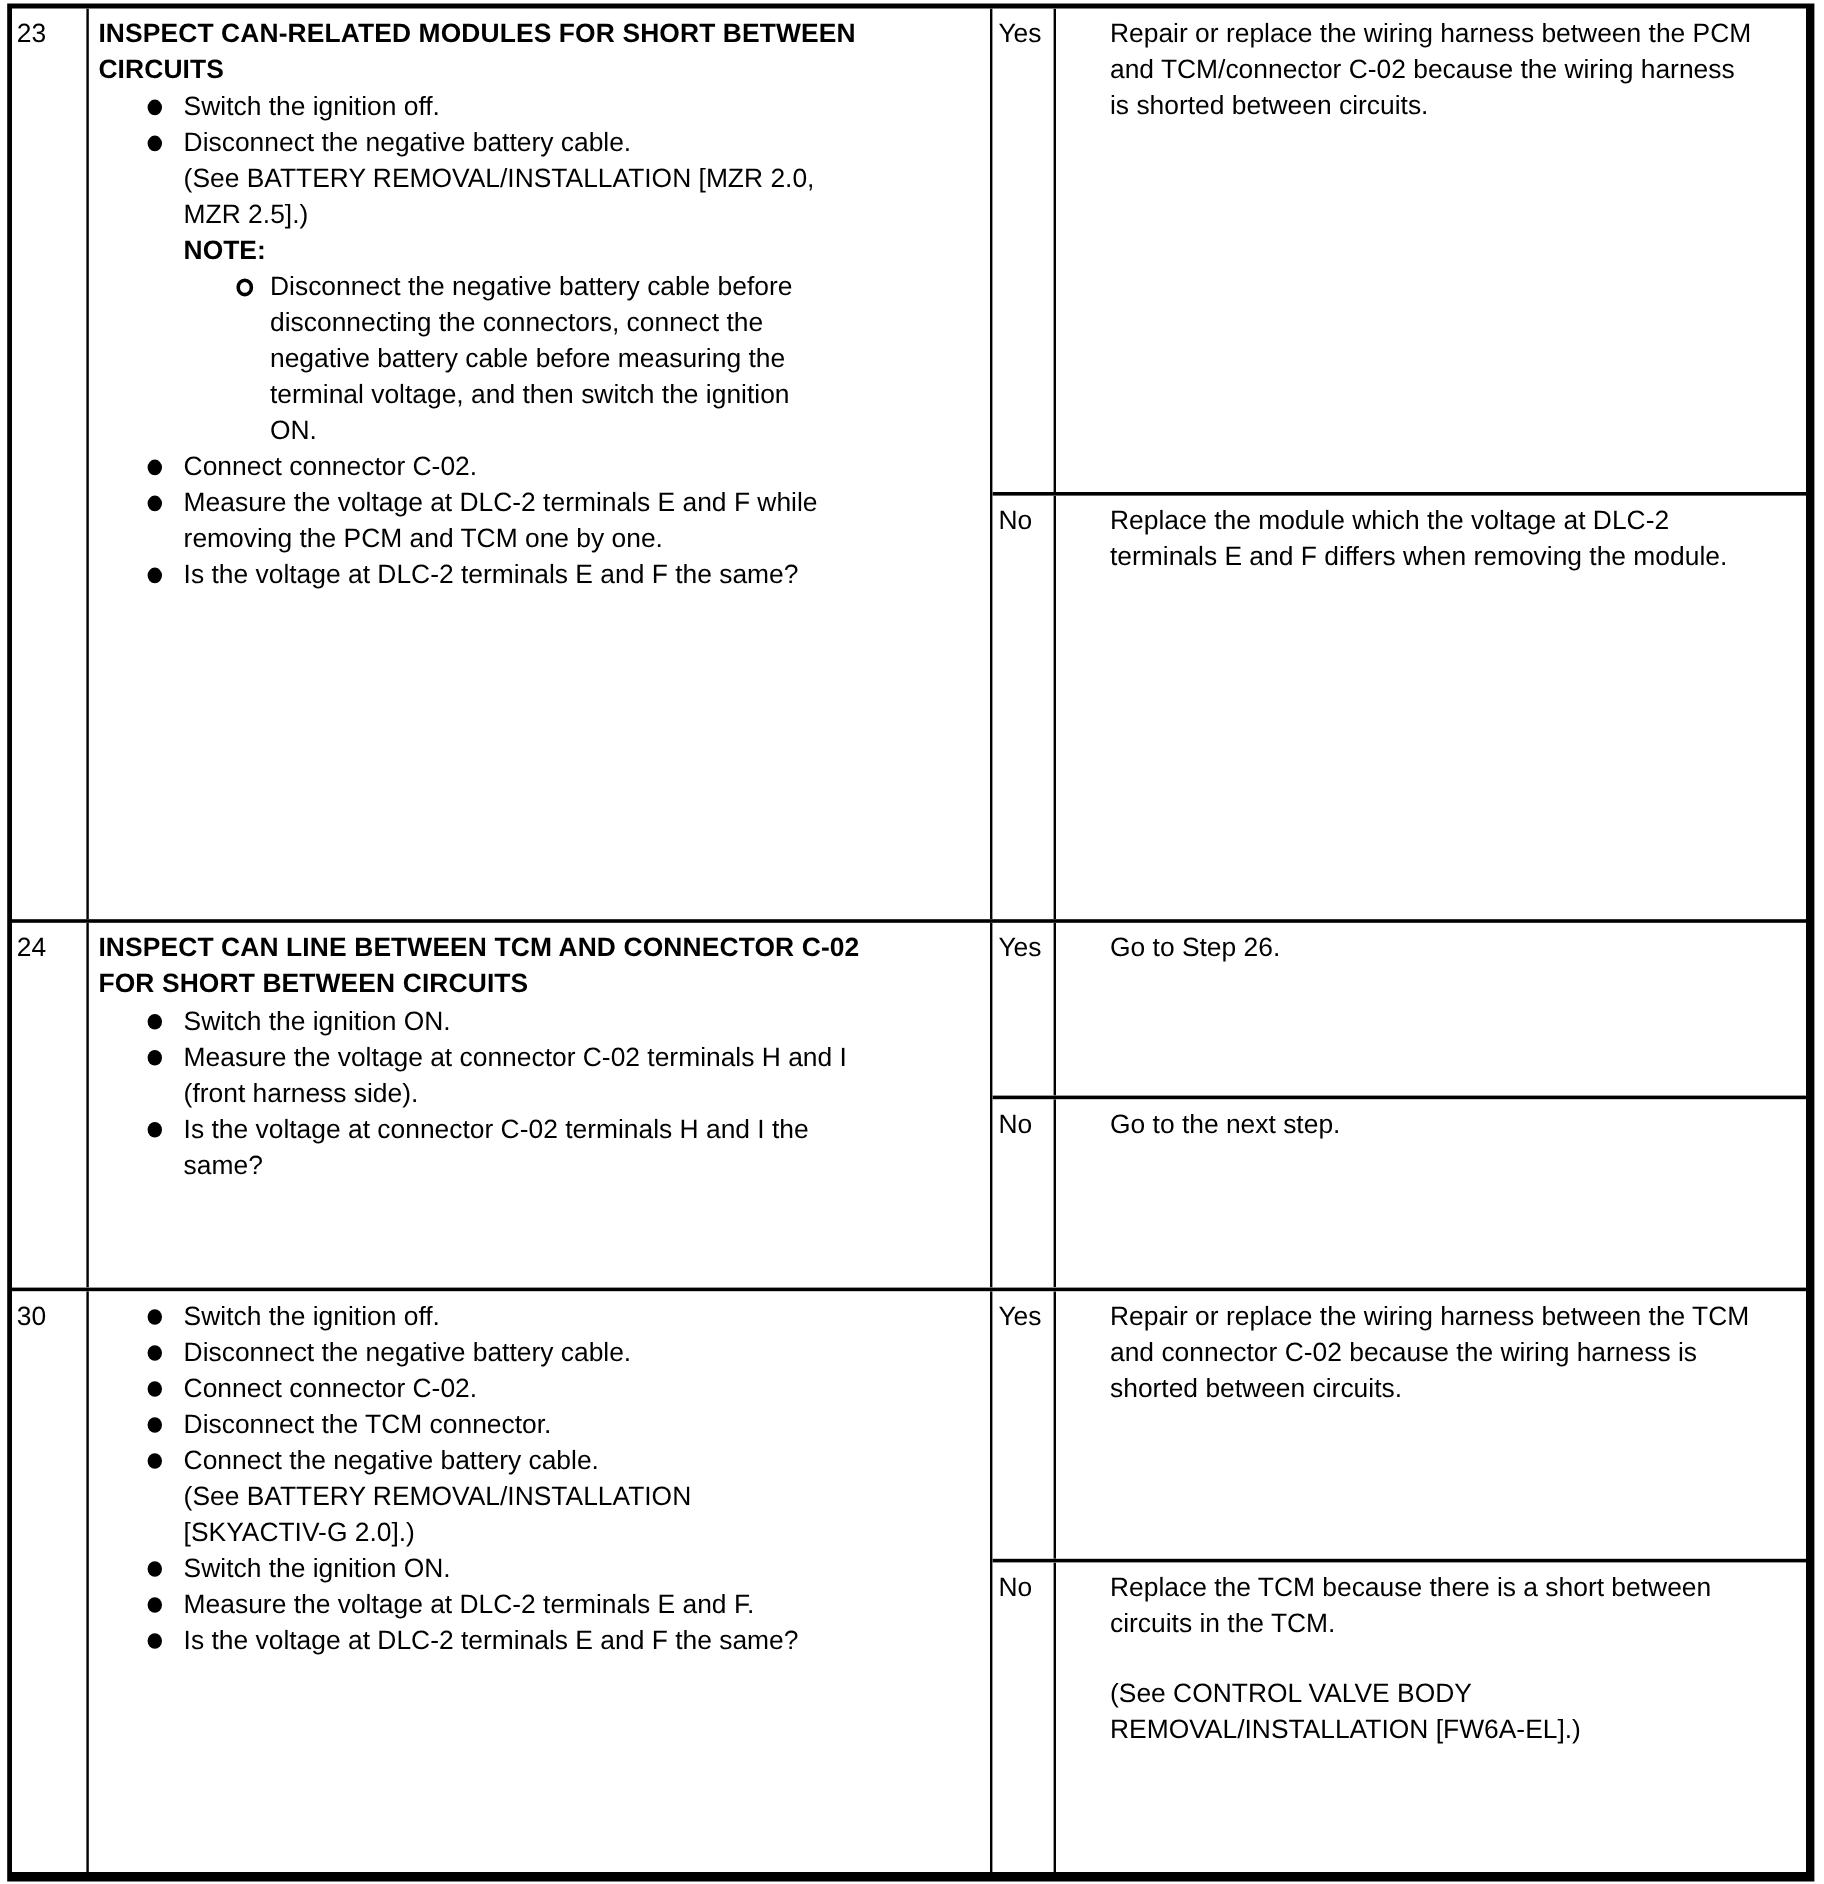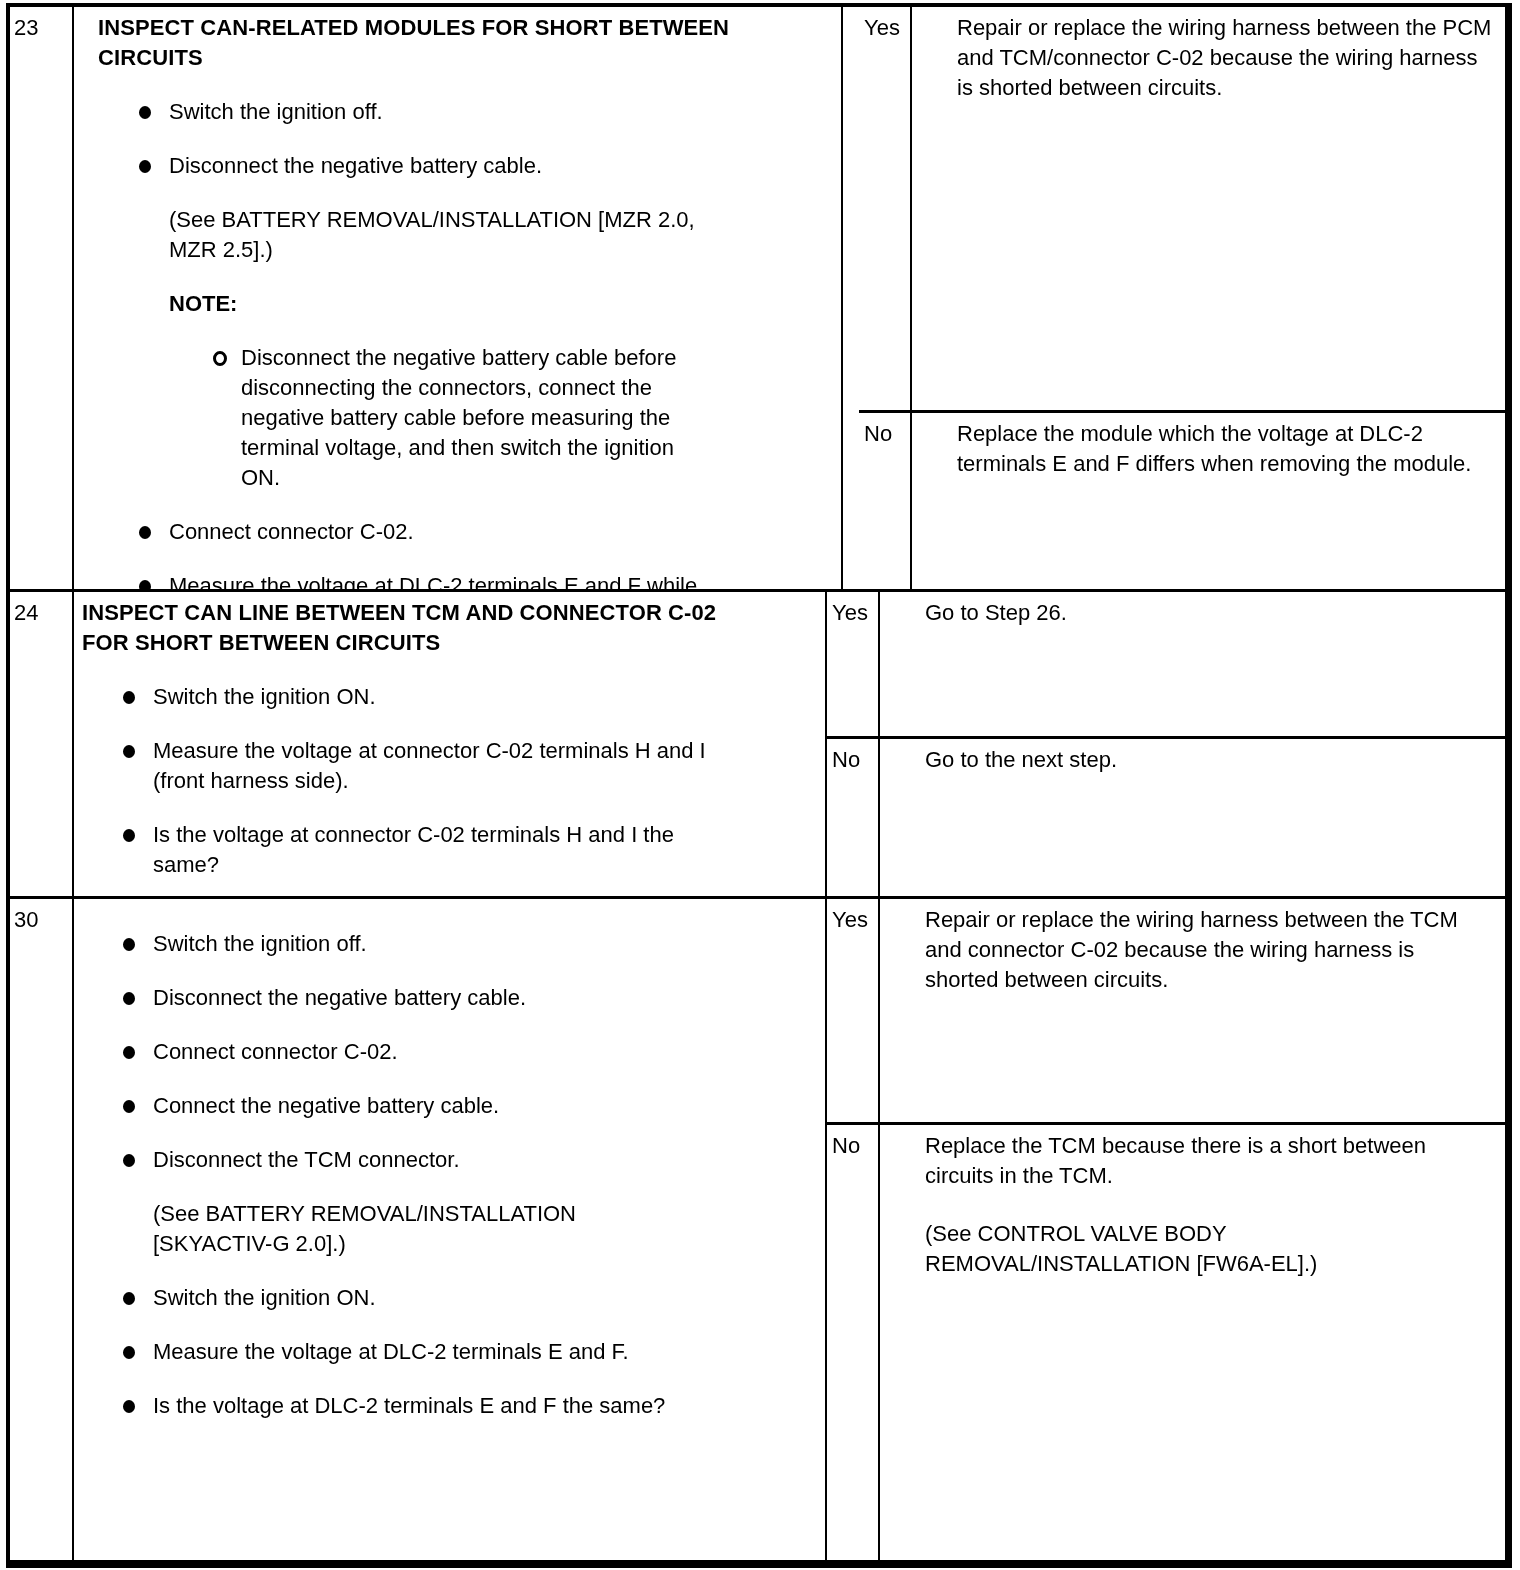--- a/index.html
+++ b/index.html
@@ -14,36 +14,36 @@
   .tbl {
     position: absolute; left: 6px; top: 3px;
     width: 1506px; height: 1565px;
     border: solid #000; border-width: 4px 7px 8px 4px;
     display: flex; flex-direction: column;
     background: #fff;
   }
 
   .row { display: grid; grid-template-columns: 64px 753px 1fr; flex: none; overflow: hidden; }
   .row + .row { border-top: 3px solid #000; }
-  .row.step-23 { height: 582px; gap: 16px; }
+  .row.step-23 { height: 759px; }
   .row.step-24 { height: 307px; }
   .row.step-25 { flex: 1 1 auto; }
 
   .cell-num {
     border-right: 2px solid #000;
     padding: 6px 2px 0 4px;
   }
   .cell-desc {
     border-right: 2px solid #000;
     padding: 6px 6px 0 8px;
     overflow: hidden;
   }
   .proc-title { font-weight: bold; white-space: pre-line; margin: 0 0 1px 0; letter-spacing: 0.1px; }
 
-  .item { position: relative; margin-top: 24px; white-space: pre-line; }
+  .item { position: relative; white-space: pre-line; }
   .item.bullet    { padding-left: 71px; }
   .item.para      { padding-left: 71px; }
   .item.note      { padding-left: 71px; font-weight: bold; }
   .item.subbullet { padding-left: 143px; }
 
   .marker-dot {
     position: absolute; left: 41px; top: 9px;
     width: 12px; height: 13px; background: #000; border-radius: 50%;
   }
   .marker-ring {
@@ -134,22 +134,22 @@
           </div>
         </div>
       </div>
     </div>
     <div class="row step-25">
       <div class="cell-num">30</div>
       <div class="cell-desc">
         <div class="item bullet"><span class="marker-dot"></span><span class="item-text">Switch the ignition off.</span></div>
         <div class="item bullet"><span class="marker-dot"></span><span class="item-text">Disconnect the negative battery cable.</span></div>
         <div class="item bullet"><span class="marker-dot"></span><span class="item-text">Connect connector C-02.</span></div>
+        <div class="item bullet"><span class="marker-dot"></span><span class="item-text">Disconnect the TCM connector.</span></div>
         <div class="item bullet"><span class="marker-dot"></span><span class="item-text">Connect the negative battery cable.</span></div>
-        <div class="item bullet"><span class="marker-dot"></span><span class="item-text">Disconnect the TCM connector.</span></div>
         <div class="item para"><span class="item-text">(See BATTERY REMOVAL/INSTALLATION
 [SKYACTIV-G 2.0].)</span></div>
         <div class="item bullet"><span class="marker-dot"></span><span class="item-text">Switch the ignition ON.</span></div>
         <div class="item bullet"><span class="marker-dot"></span><span class="item-text">Measure the voltage at DLC-2 terminals E and F.</span></div>
         <div class="item bullet"><span class="marker-dot"></span><span class="item-text">Is the voltage at DLC-2 terminals E and F the same?</span></div>
       </div>
       <div class="outcome">
         <div class="sub sub-yes">
           <div class="cell-yn">Yes</div>
           <div class="cell-act">

